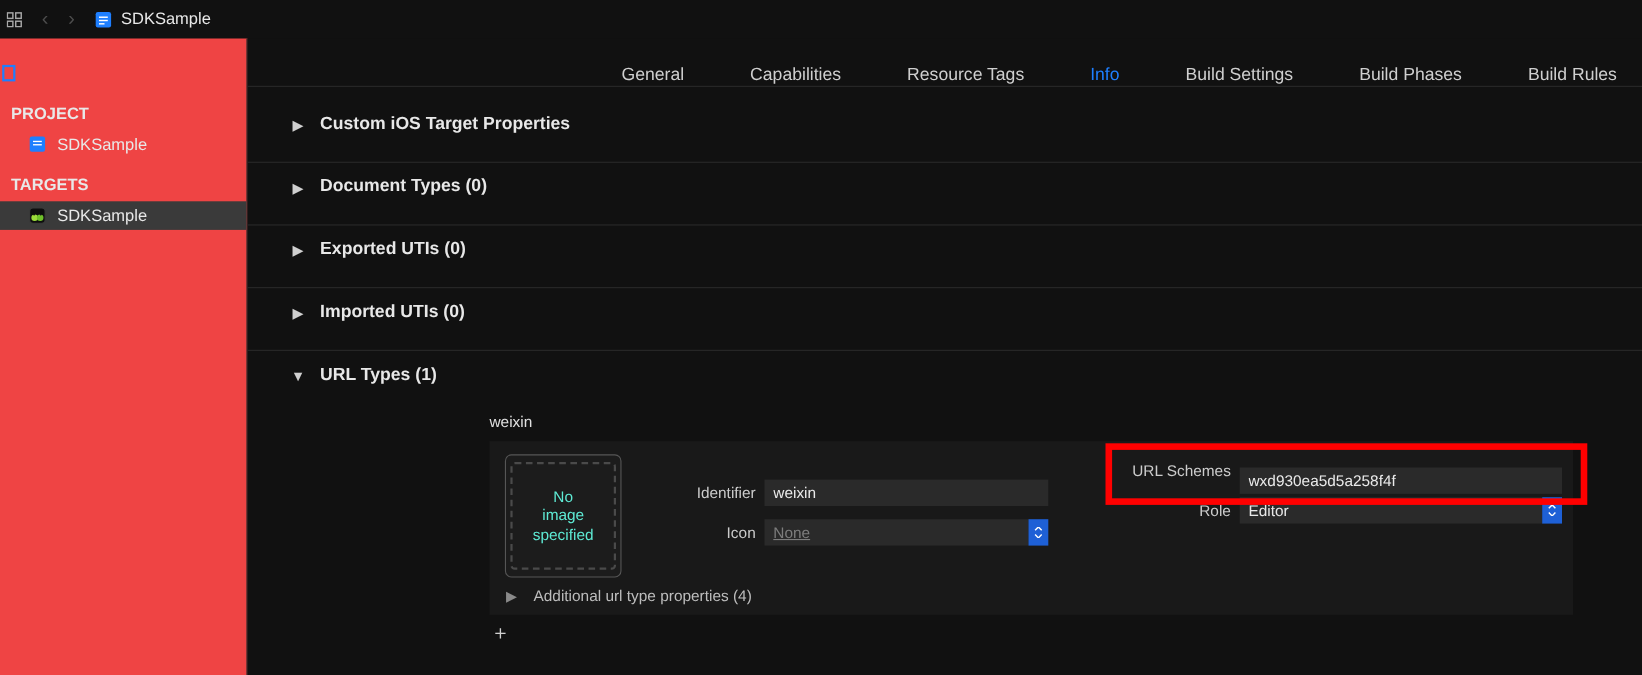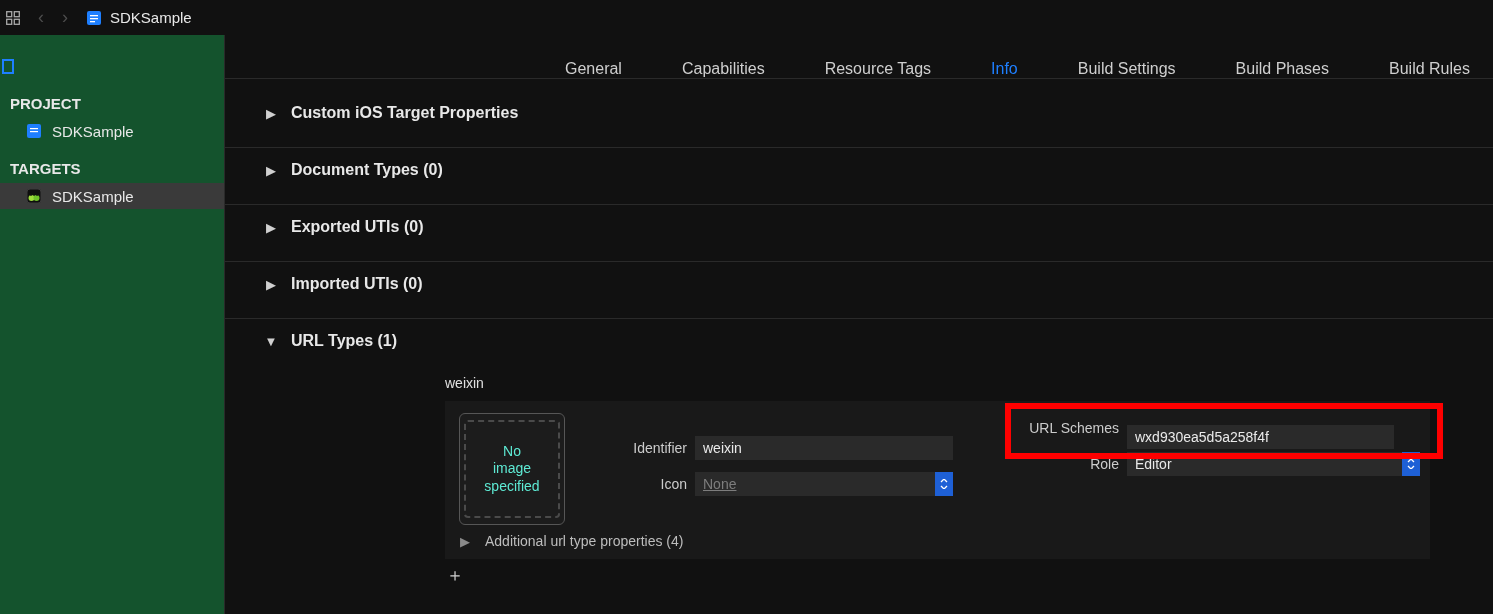--- a/index.html
+++ b/index.html
@@ -63,21 +63,21 @@
       margin-top: 2px;
       border: 2px solid #1e7fff;
     }
     
     .main {
       display: flex;
       height: calc(100% - 35px);
     }
     .sidebar {
       width: 225px;
-      background: #14532d;
+      background: #ef4444;
       border-right: 1px solid #2a2a2a;
       display: flex;
       flex-direction: column;
       padding-top: 8px;
     }
     .tabbar {
       position: relative;
       height: 44px;
       display: flex;
       align-items: flex-end;
@@ -220,21 +220,21 @@
     .text-input {
       background: #2a2a2a;
       border: none;
       color: #eaeaea;
       font-size: 14px;
       height: 24px;
       padding: 2px 8px;
       outline: none;
     }
     .identifier-input { width: 258px; }
-    .schemes-input { width: 267px; margin-top: 18px; }
+    .schemes-input { width: 293px; margin-top: 18px; }
     .select-wrap {
       display: inline-flex;
       align-items: stretch;
     }
     .select-body {
       background: #2a2a2a;
       color: #7d7d7d;
       font-size: 14px;
       height: 24px;
       display: inline-flex;

